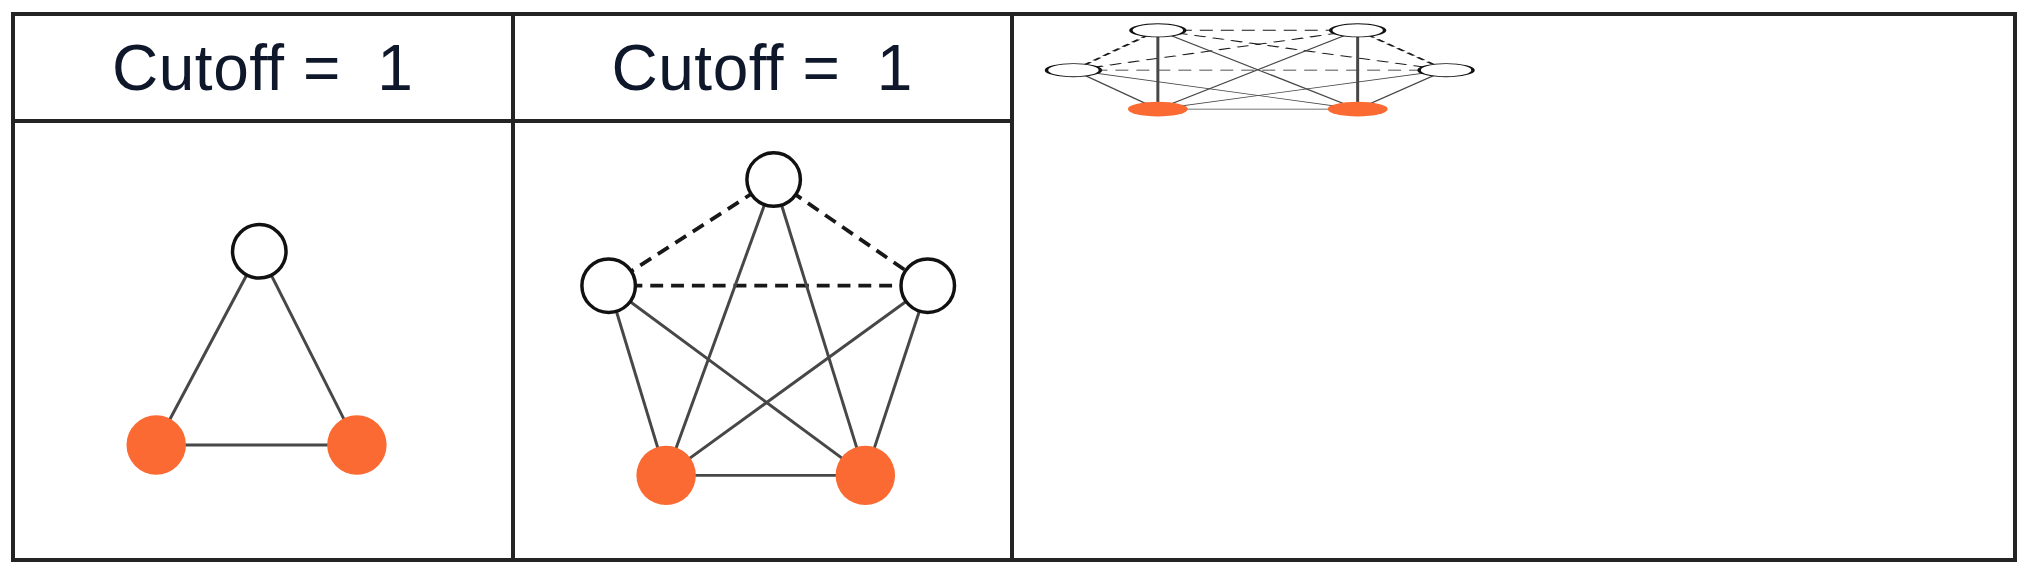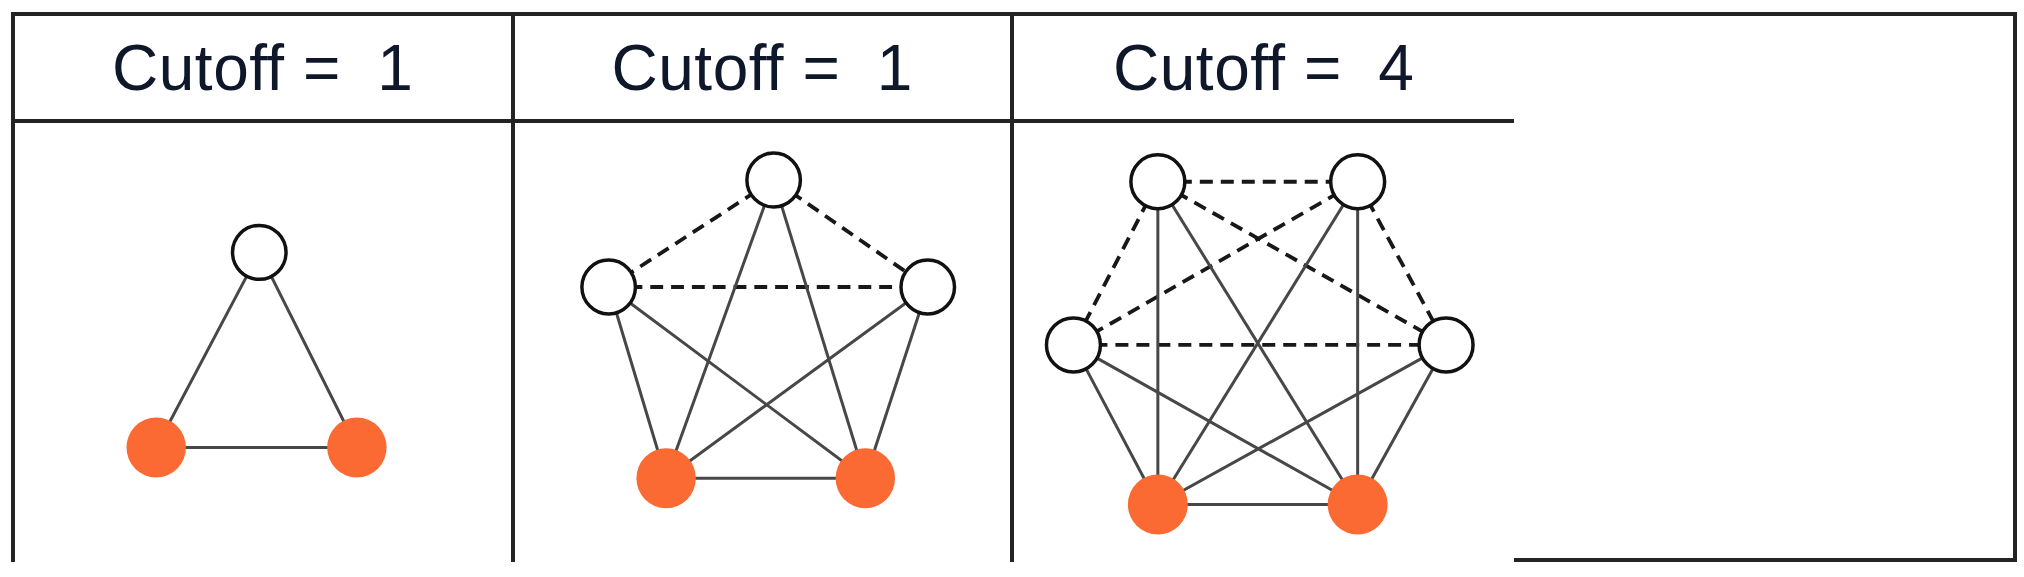--- a/index.html
+++ b/index.html
@@ -95,21 +95,20 @@
             <circle cx="261" cy="57.07" r="27" fill="#FFFFFF" stroke="#111111" stroke-width="3.5"></circle>
             <circle cx="94.5" cy="164.186" r="27" fill="#FFFFFF" stroke="#111111" stroke-width="3.5"></circle>
             <circle cx="416.5" cy="164.186" r="27" fill="#FFFFFF" stroke="#111111" stroke-width="3.5"></circle>
             <circle cx="152.5" cy="355.59000000000003" r="30" fill="#FA6A32"></circle>
             <circle cx="353.5" cy="355.59000000000003" r="30" fill="#FA6A32"></circle>
           </svg>
       </div>
     </div>
 
     <div class="panel">
-      <div class="panel-header">Cutoff =  4</div>
       <div class="panel-body">
         <svg viewBox="0 0 500 439" preserveAspectRatio="none">
             <line x1="144" y1="58.826" x2="344" y2="58.826" stroke="#181818" stroke-width="3.8" stroke-dasharray="13 8"></line>
             <line x1="144" y1="58.826" x2="59.5" y2="222.13400000000001" stroke="#181818" stroke-width="3.8" stroke-dasharray="13 8"></line>
             <line x1="144" y1="58.826" x2="432.5" y2="222.13400000000001" stroke="#181818" stroke-width="3.8" stroke-dasharray="13 8"></line>
             <line x1="344" y1="58.826" x2="59.5" y2="222.13400000000001" stroke="#181818" stroke-width="3.8" stroke-dasharray="13 8"></line>
             <line x1="344" y1="58.826" x2="432.5" y2="222.13400000000001" stroke="#181818" stroke-width="3.8" stroke-dasharray="13 8"></line>
             <line x1="59.5" y1="222.13400000000001" x2="432.5" y2="222.13400000000001" stroke="#181818" stroke-width="3.8" stroke-dasharray="13 8"></line>
             <line x1="144" y1="58.826" x2="144" y2="381.93" stroke="#474747" stroke-width="3"></line>
             <line x1="144" y1="58.826" x2="344" y2="381.93" stroke="#474747" stroke-width="3"></line>

